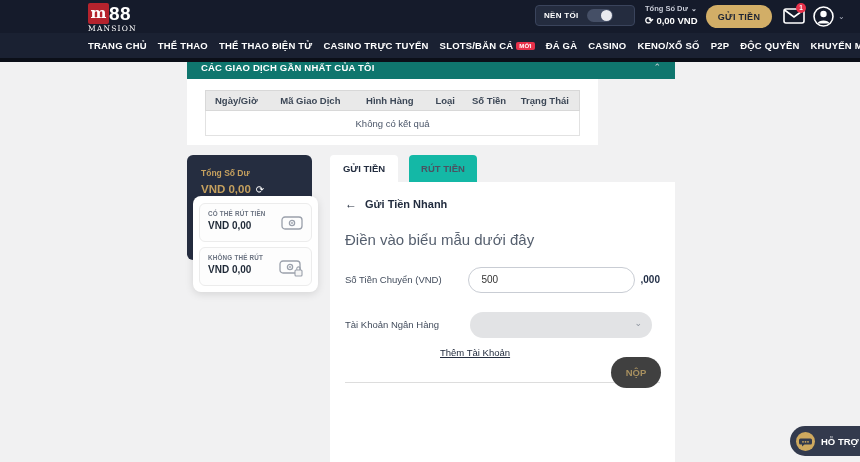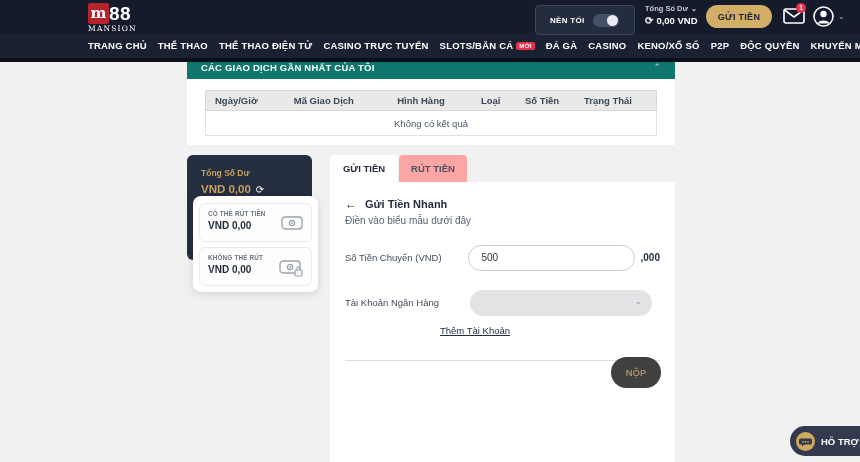--- a/index.html
+++ b/index.html
@@ -8,22 +8,22 @@
   .screen { position:relative; width:860px; height:462px; overflow:hidden; background:#f1f1f2; }
 
   
   .topbar { position:absolute; left:0; top:0; width:860px; height:33px; background:#151b2b; z-index:30; }
   .logo { position:absolute; left:88px; top:3px; display:flex; align-items:flex-start; }
   .logo-m { width:21px; height:21px; background:#b5232d; border-radius:2px; color:#fff;
             font-family:"DejaVu Serif", serif; font-weight:bold; font-size:15px; line-height:21px; text-align:center; }
   .logo-88 { color:#fff; font-weight:bold; font-size:19px; line-height:21px; letter-spacing:0.5px; }
   .logo-mansion { position:absolute; left:0; top:21px; color:#fff; font-family:"DejaVu Serif", serif;
                   font-size:7.5px; letter-spacing:1.2px; }
-  .theme-toggle { position:absolute; left:535px; top:5px; width:100px; height:30px; background:#242c3f;
-                  border:1px solid #3a445c; border-radius:4px; display:flex; align-items:center; padding:0 14px; gap:8px; }
+  .theme-toggle { position:absolute; left:535px; top:5px; width:100px; height:21px; background:#242c3f;
+                  border:1px solid #3a445c; border-radius:4px; display:flex; align-items:center; padding:0 8px; gap:8px; }
   .theme-label { color:#fff; font-size:8px; font-weight:bold; letter-spacing:0.3px; }
   .switch { width:26px; height:13px; background:#454f66; border-radius:7px; position:relative; }
   .switch-knob { position:absolute; right:1px; top:1px; width:11px; height:11px; border-radius:50%; background:#e9eaee; }
   .balance-mini { position:absolute; left:645px; top:4px; width:58px; }
   .balance-mini .row1 { color:#c9cdd8; font-size:7.5px; font-weight:bold; display:flex; gap:3px; align-items:center; }
   .balance-mini .row2 { color:#fff; font-size:9.5px; font-weight:bold; margin-top:2px; display:flex; gap:3px; align-items:center; }
   .mini-chevron { font-size:7px; color:#c9cdd8; }
   .refresh-ic { font-size:10px; color:#fff; }
   .deposit-btn { position:absolute; left:706px; top:5px; width:66px; height:23px; border-radius:12px;
                  background:#d2ae67; color:#1c2334; font-size:9px; font-weight:bold; letter-spacing:0.3px;
@@ -39,21 +39,21 @@
             border-bottom:4px solid #0b0f18; z-index:29; display:flex; align-items:center; padding-left:88px; gap:11px; }
   .nav-item { color:#fff; font-size:9.5px; font-weight:bold; letter-spacing:0.2px; white-space:nowrap;
               display:flex; align-items:center; gap:3px; cursor:pointer; text-decoration:none; }
   .nav-badge { background:#e8314a; color:#fff; font-size:6px; font-weight:bold; border-radius:2px; padding:1px 3px; }
 
   
   .section-bar { position:absolute; left:187px; top:55px; width:488px; height:24px; background:#0f766e; z-index:10;
                  display:flex; align-items:center; justify-content:space-between; padding:0 14px; }
   .section-title { color:#fff; font-size:9.5px; font-weight:bold; letter-spacing:0.2px; }
   .collapse-ic { color:#cfd3da; font-size:9px; }
-  .table-card { position:absolute; left:187px; top:79px; width:488px; height:66px; background:#fff; z-index:10;
+  .table-card { position:absolute; left:187px; top:79px; width:411px; height:66px; background:#fff; z-index:10;
                 padding:11px 18px 0 18px; }
   .tx-head { display:grid; grid-template-columns:17.5% 23% 18.6% 9.8% 13.1% 18%; background:#e9e9e9;
              border:1px solid #d8d8d8; height:21px; align-items:center; }
   .tx-head > div { font-size:9.5px; font-weight:bold; color:#3c4756; padding-left:9px; }
   .tx-empty { height:25px; border:1px solid #e2e2e2; border-top:none; display:flex; align-items:center;
               justify-content:center; font-size:9.5px; color:#4a5568; }
 
   
   .wallet-dark { position:absolute; left:187px; top:155px; width:125px; height:105px; background:#252d40;
                  border-radius:6px; padding:13px 0 0 14px; z-index:5; }
@@ -67,27 +67,27 @@
                  padding:6px 8px 0 8px; position:relative; cursor:pointer; }
   .wallet-card-label { font-size:6.3px; font-weight:bold; color:#6a7280; letter-spacing:0.2px; }
   .wallet-card-value { font-size:10px; font-weight:bold; color:#1f2937; margin-top:3px; }
   .wallet-card-icon { position:absolute; right:8px; top:12px; }
 
   
   .tabs { position:absolute; left:330px; top:155px; display:flex; z-index:5; }
   .tab { width:68px; height:27px; display:flex; align-items:center; justify-content:center;
          font-size:9.5px; font-weight:bold; border-radius:4px 4px 0 0; cursor:pointer; }
   .tab.active { background:#fff; color:#242e40; }
-  .tab.inactive { background:#fca5a5; color:#4a5262; margin-left:1px; }
+  .tab.inactive { background:#14b8a6; color:#4a5262; margin-left:11px; }
   .form-panel { position:absolute; left:330px; top:182px; width:345px; height:280px; background:#fff; z-index:4;
                 padding:15px 15px 0 15px; }
   .form-title-row { display:flex; align-items:center; gap:8px; color:#232d3f; }
   .back-arrow { font-size:12px; cursor:pointer; color:#232d3f; }
   .form-title { font-size:11px; font-weight:bold; }
-  .form-sub { margin-top:4px; font-size:10px; color:#555f6e; }
+  .form-sub { margin-top:20px; font-size:15px; color:#555f6e; }
   .form-row { display:flex; align-items:center; margin-top:18px; height:27px; position:relative; }
   .form-label { width:125px; font-size:9.5px; color:#424c5c; }
   .amount-input { width:168px; height:26px; border:1px solid #c9cdd4; border-radius:13px; padding:0 12px;
                   font-size:10px; color:#333; font-family:"Liberation Sans", sans-serif; outline:none; }
   .amount-suffix { font-size:10px; font-weight:bold; color:#1f2c44; margin-left:6px; }
   .bank-select { width:182px; height:26px; background:#e2e3e5; border:none; border-radius:13px; position:relative; cursor:pointer; }
   .select-chevron { position:absolute; right:10px; top:6px; font-size:9px; color:#8e95a0; }
   .add-link { margin:9px 0 0 95px; display:inline-block; font-size:9.5px; font-weight:normal; color:#232d3f;
               text-decoration:underline; cursor:pointer;text-align:right; }
   .divider { margin-top:22px; border-top:1px solid #ddd; width:315px; }

